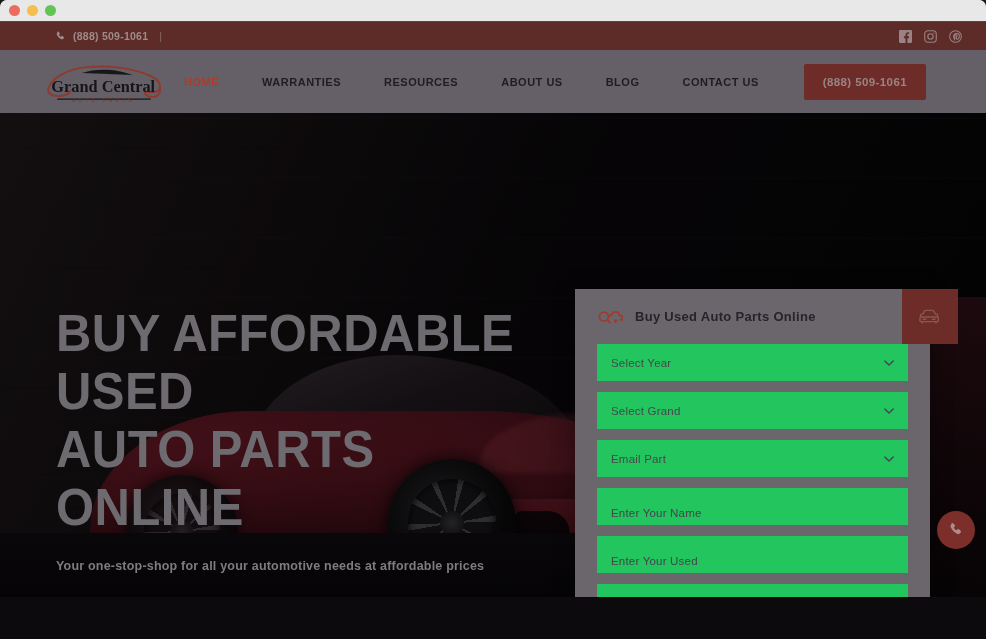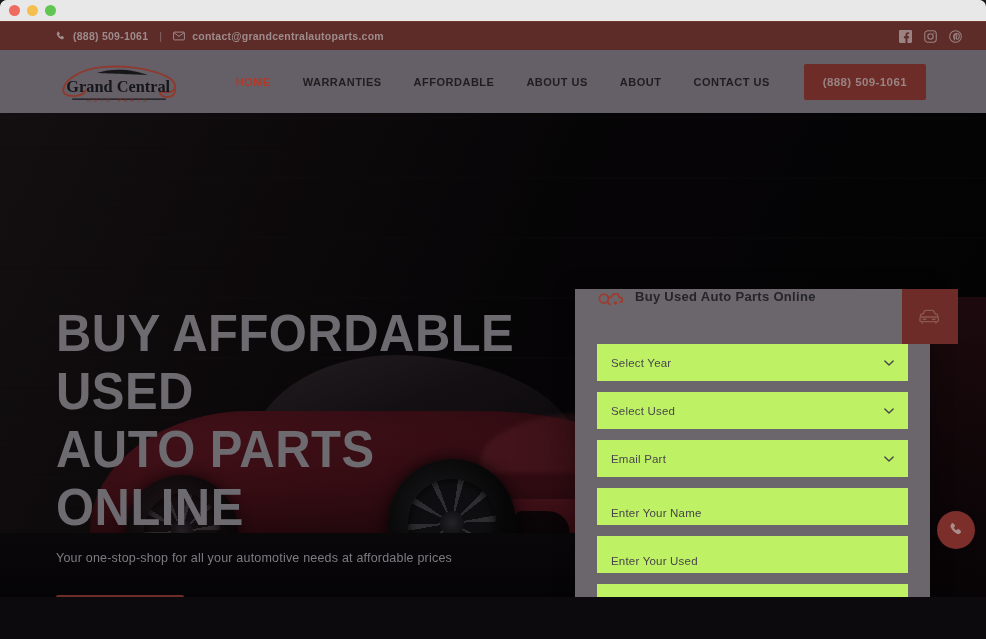--- a/index.html
+++ b/index.html
@@ -84,21 +84,21 @@
   }
   #logo {
     width: 128px; height: 46px;
     position: relative;
     flex: 0 0 auto;
   }
   #nav {
     margin-left: auto;
     display: flex;
     align-items: center;
-    gap: 0;
+    gap: 11px;
   }
   .nav-item {
     color: #1e1d1f;
     font-size: 11px;
     font-weight: bold;
     letter-spacing: 0.5px;
     padding: 0 16px;
     cursor: pointer;
     white-space: nowrap;
   }
@@ -252,24 +252,24 @@
     line-height: 58px;
     font-weight: bold;
     letter-spacing: 0.5px;
     text-transform: uppercase;
     font-stretch: condensed;
     transform: scaleX(0.96);
     transform-origin: left center;
     white-space: pre-line;
   }
   #hero-sub {
-    margin-top: 14px;
+    margin-top: 22px;
     color: #7e7c80;
     font-size: 12.5px;
-    font-weight: normal;
+    font-weight: bold;
     letter-spacing: 0.2px;
   }
   #hero-cta {
     margin-top: 30px;
     display: inline-block;
     background: #6d2c27;
     color: #9f8c8c;
     font-size: 11.5px;
     font-weight: bold;
     letter-spacing: 1px;
@@ -287,20 +287,21 @@
     width: 355px;
     min-height: 442px;
     background: #6a666c;
     z-index: 6;
     box-shadow: 0 2px 20px rgba(0,0,0,0.35);
   }
   #form-header {
     position: relative;
     height: 55px;
     display: flex;
+    align-items: center;
     padding-left: 22px;
   }
   #form-header-icon { flex: 0 0 auto; margin-right: 12px; }
   #form-title {
     color: #25242a;
     font-size: 13px;
     font-weight: bold;
     letter-spacing: 0.3px;
   }
   #form-tab {
@@ -309,21 +310,21 @@
     width: 56px; height: 55px;
     background: #6d2c27;
     display: flex; align-items: center; justify-content: center;
     cursor: pointer;
   }
   #form-body { padding: 0 22px 0 22px; }
   .field {
     position: relative;
     width: 100%;
     height: 37px;
-    background: #bef264;
+    background: #22c55e;
     border: none;
     margin-bottom: 11px;
     display: flex;
     align-items: center;
     padding: 0 14px;
     cursor: pointer;
   }
   .field-label {
     color: #49464d;
     font-size: 11.5px;
@@ -365,27 +366,20 @@
 
     <div id="topbar">
       <div id="topbar-left">
         <a class="contact-item">
           <svg class="contact-icon" width="11" height="11" viewBox="0 0 16 16" fill="#9e8b8b">
             <path d="M3.6 1.2c.4-.4 1-.4 1.4 0l1.8 1.8c.4.4.4 1 0 1.4l-1 1c.5 1.3 1.5 2.3 2.8 2.8l1-1c.4-.4 1-.4 1.4 0l1.8 1.8c.4.4.4 1 0 1.4l-1.1 1.1c-.6.6-1.5.8-2.3.5C6.6 11 4 8.4 2.6 5.1c-.3-.8-.1-1.7.5-2.3l.5-1.6z"></path>
           </svg>
           <span>(888) 509-1061</span>
         </a>
         <span class="tb-sep">|</span>
-        <a class="contact-item">
-          <svg class="contact-icon" width="12" height="10" viewBox="0 0 16 12" fill="none" stroke="#9e8b8b" stroke-width="1.3">
-            <rect x="0.8" y="0.8" width="14.4" height="10.4" rx="1"></rect>
-            <path d="M1.2 1.6 8 6.6l6.8-5"></path>
-          </svg>
-          <span>contact@grandcentralautoparts.com</span>
-        </a>
       </div>
       <div id="topbar-right">
         <svg class="social-icon" width="13" height="13" viewBox="0 0 16 16" fill="#9b8383">
           <path d="M14.5 0H1.5C.7 0 0 .7 0 1.5v13C0 15.3.7 16 1.5 16H8v-6H6V7.6h2V5.8C8 3.8 9.2 2.7 11 2.7c.8 0 1.6.1 1.6.1v1.9h-1c-.9 0-1.2.6-1.2 1.2v1.7h2.1L12.2 10H10.4v6h4.1c.8 0 1.5-.7 1.5-1.5v-13C16 .7 15.3 0 14.5 0z"></path>
         </svg>
         <svg class="social-icon" width="13" height="13" viewBox="0 0 16 16" fill="none" stroke="#9b8383" stroke-width="1.35">
           <rect x="0.9" y="0.9" width="14.2" height="14.2" rx="4"></rect>
           <circle cx="8" cy="8" r="3.3"></circle>
           <circle cx="12.2" cy="3.8" r="0.85" fill="#9b8383" stroke="none"></circle>
         </svg>
@@ -405,23 +399,23 @@
           <path d="M55 19 C74 12 104 13 124 22 C110 21 72 20 55 19 Z" fill="#17171a"></path>
           <text x="84" y="44" font-family="Liberation Serif, serif" font-size="22" font-weight="bold" fill="#16161a" text-anchor="middle">Grand Central</text>
           <line x1="22" y1="54" x2="148" y2="54" stroke="#17171a" stroke-width="1.6"></line>
           <text x="84" y="58" font-family="Liberation Sans, sans-serif" font-size="7" letter-spacing="4" fill="#7a3228" text-anchor="middle">AUTO PARTS</text>
         </svg>
       </a>
 
       <nav id="nav">
         <a class="nav-item active">HOME</a>
         <a class="nav-item">WARRANTIES</a>
-        <a class="nav-item">AFFORDABLE</a>
+        <a class="nav-item">RESOURCES</a>
         <a class="nav-item">ABOUT US</a>
-        <a class="nav-item">ABOUT</a>
+        <a class="nav-item">BLOG</a>
         <a class="nav-item">CONTACT US</a>
         <button id="nav-phone-btn">(888) 509-1061</button>
       </nav>
     </div>
 
     <div id="hero">
       <div id="hero-bg"></div>
       <div id="hero-bg-2"></div>
 
       <div id="car">
@@ -477,21 +471,21 @@
 
           <div class="field">
             <span class="field-label">Select Year</span>
             <svg class="chevron" width="10" height="6" viewBox="0 0 12 7" fill="none" stroke="#46434a" stroke-width="1.6">
                 <path d="M1 1l5 5 5-5" stroke-linecap="round" stroke-linejoin="round"></path>
               </svg>
           </div>
 
 
           <div class="field">
-            <span class="field-label">Select Used</span>
+            <span class="field-label">Select Grand</span>
             <svg class="chevron" width="10" height="6" viewBox="0 0 12 7" fill="none" stroke="#46434a" stroke-width="1.6">
                 <path d="M1 1l5 5 5-5" stroke-linecap="round" stroke-linejoin="round"></path>
               </svg>
           </div>
 
           <div class="field">
             <span class="field-label">Email Part</span>
             <svg class="chevron" width="10" height="6" viewBox="0 0 12 7" fill="none" stroke="#46434a" stroke-width="1.6">
                 <path d="M1 1l5 5 5-5" stroke-linecap="round" stroke-linejoin="round"></path>
               </svg>

